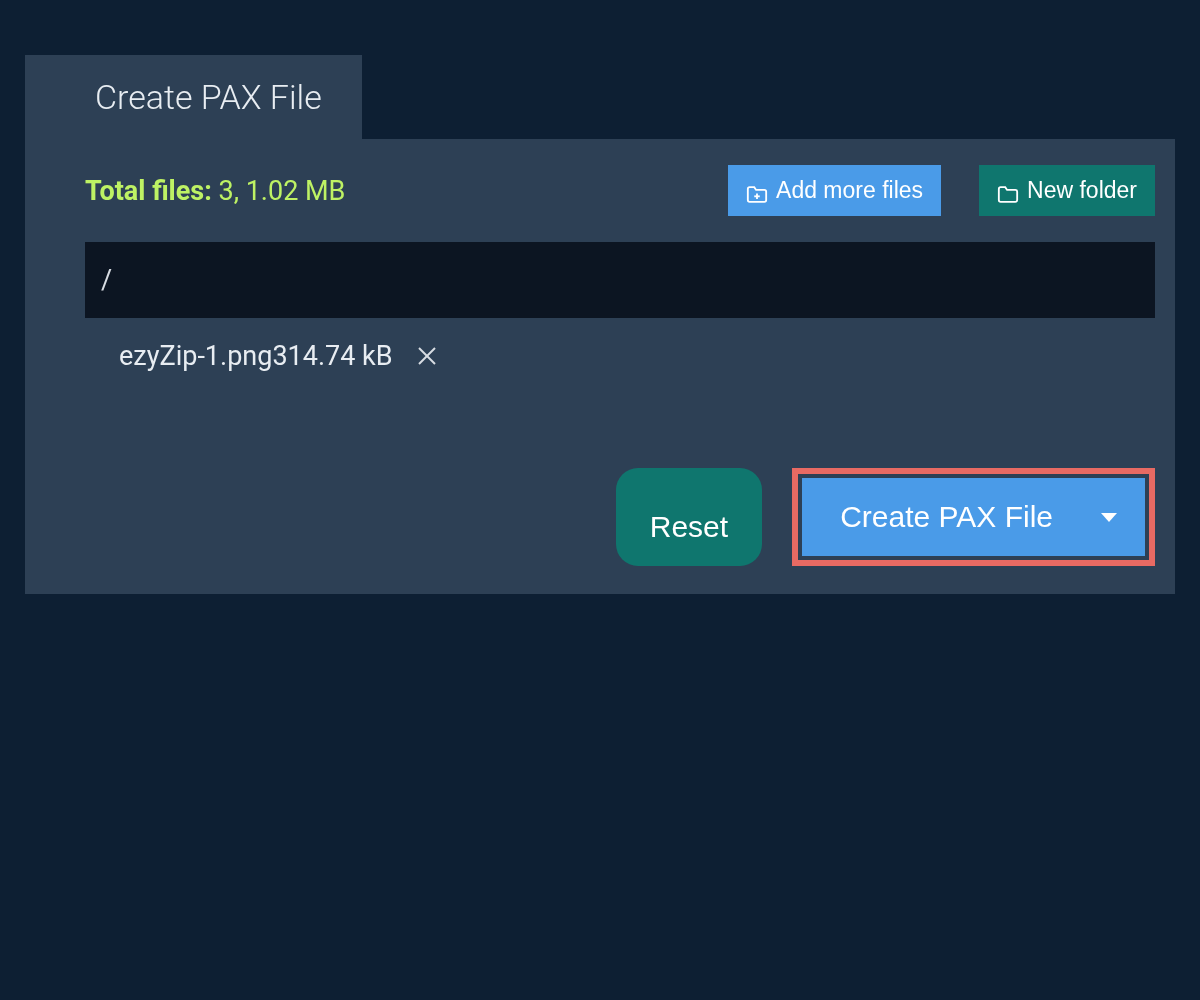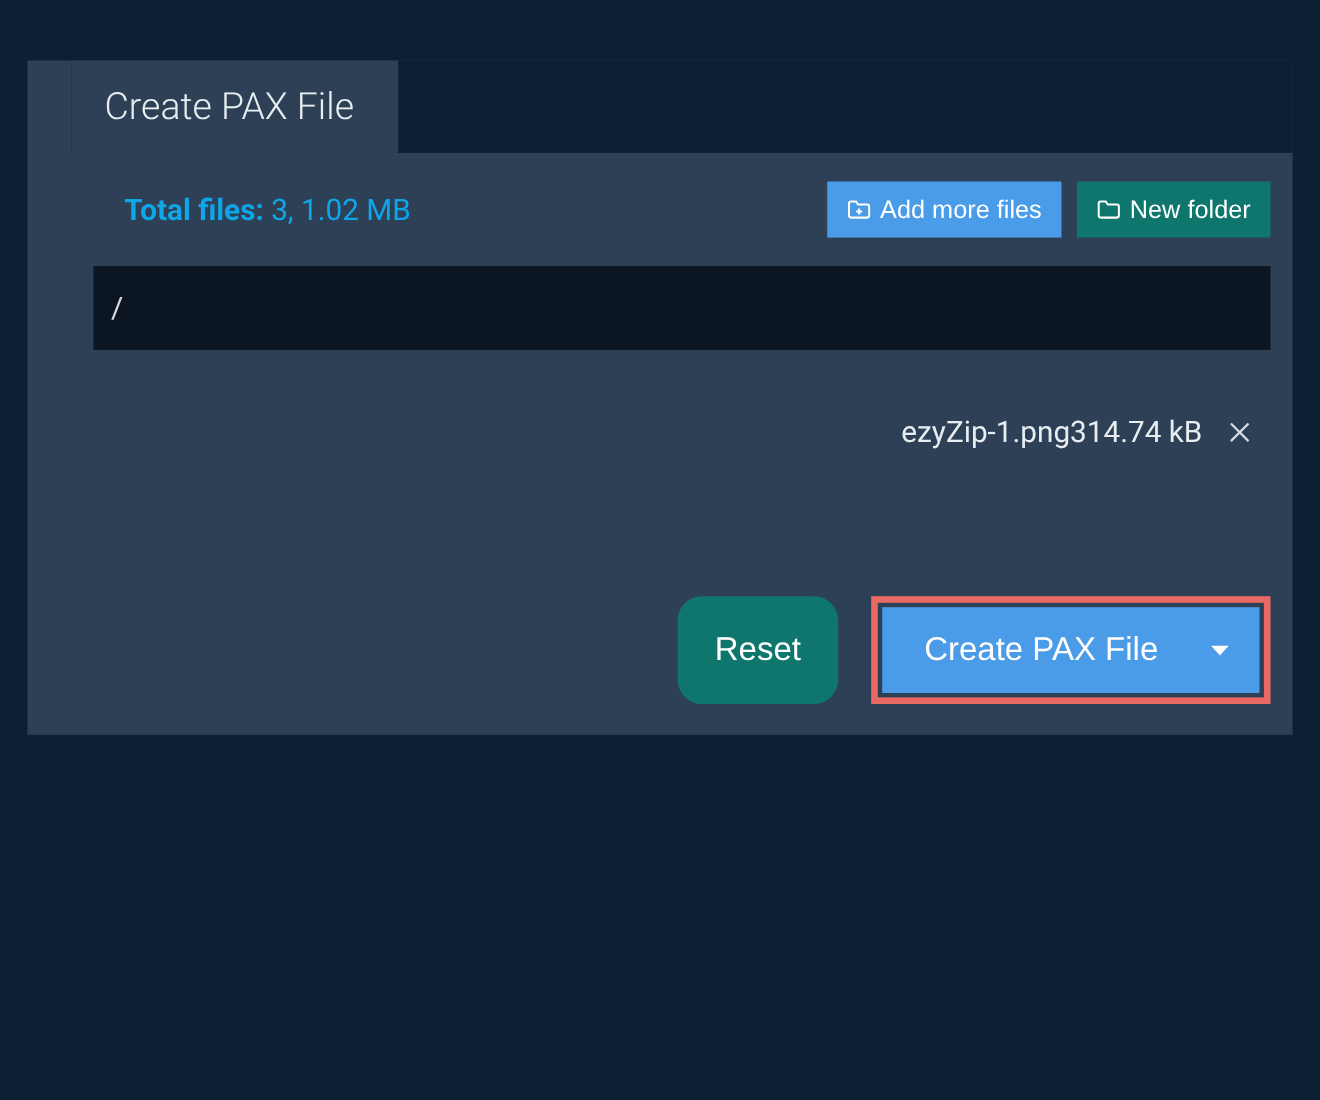--- a/index.html
+++ b/index.html
@@ -26,43 +26,43 @@
     font-weight: 300;
     padding: 22px 40px 22px 30px;
   }
   .header-row {
     display: flex;
     align-items: center;
     justify-content: space-between;
     padding: 26px 20px 26px 20px;
   }
   .total-files {
-    color: #0ea5e9;
+    color: #bef264;
     font-size: 27px;
     font-weight: 400;
-    margin-left: 28px;
   }
   .total-files .label {
     font-weight: 700;
   }
   .header-buttons {
     display: flex;
     gap: 14px;
   }
   .btn {
     display: inline-flex;
-    align-items: center;
+    align-items: flex-end;
     gap: 8px;
     border: none;
     cursor: pointer;
     font-size: 23px;
     font-weight: 400;
     padding: 12px 18px;
     color: #fff;
     white-space: nowrap;
+    margin-left: 24px;
   }
   .btn-blue {
     background: #4a9be8;
   }
   .btn-grey {
     background: #0f766e;
   }
   .icon {
     display: inline-flex;
     align-items: center;
@@ -73,25 +73,24 @@
   }
   .path-row {
     background: #0c1522;
     color: #d8dde3;
     font-size: 27px;
     padding: 22px 16px;
   }
   .file-row {
     display: flex;
     align-items: center;
-    justify-content: flex-end;
+    justify-content: flex-start;
     padding: 22px 16px 22px 34px;
     color: #e8edf2;
     font-size: 27px;
-    margin-top: 37px;
   }
   .file-row.odd {
     background: #2d4055;
   }
   .file-row.even {
     background: #354a61;
   }
   .file-right {
     display: flex;
     align-items: center;

